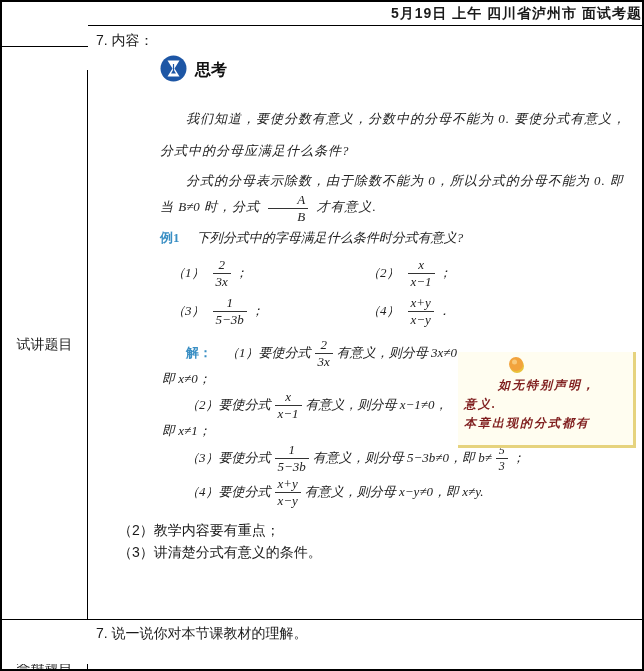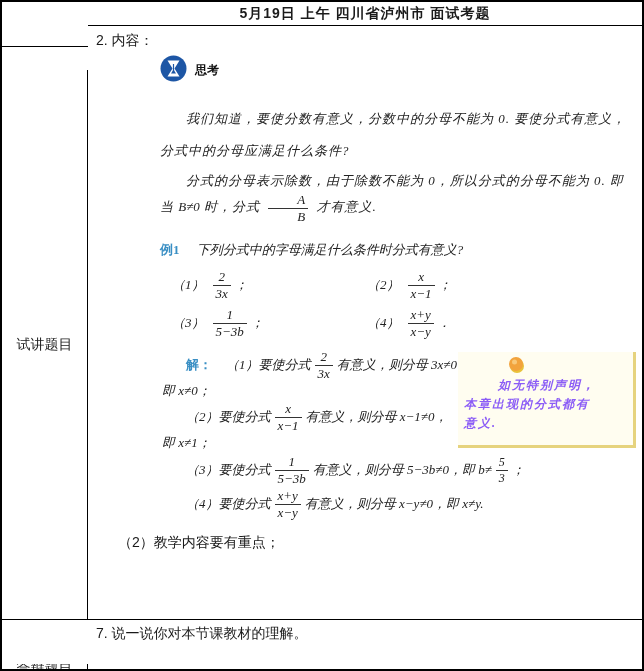--- a/index.html
+++ b/index.html
@@ -3,51 +3,51 @@
 <meta charset="utf-8">
 <style>
   html,body{margin:0;padding:0;background:#fff;}
   body{width:644px;height:671px;font-family:"Liberation Sans",sans-serif;color:#1a1a1a;}
   #doc{box-sizing:border-box;width:644px;height:671px;border:2px solid #000;display:grid;
        grid-template-columns:86px 1fr;grid-template-rows:24px 1fr 49px;background:#fff;}
   .cell{box-sizing:border-box;overflow:hidden;}
   .b-r{border-right:1px solid #000;margin-top:44px;}
   .b-b{border-bottom:1px solid #000;}
   .label-cell{display:flex;align-items:center;justify-content:center;font-size:14px;}
-  .header-title{display:flex;align-items:center;justify-content:center;font-size:14px;font-weight:bold;letter-spacing:1px;}
+  .header-title{display:flex;align-items:center;justify-content:flex-end;font-size:14px;font-weight:bold;letter-spacing:1px;}
   .content-cell{position:relative;padding:3px 6px 0 8px;font-size:14px;}
   .plain-line{line-height:22px;}
   
   .book{margin-left:64px;width:470px;font-family:"Liberation Serif",serif;font-style:italic;font-size:13px;color:#222;}
   .think-head{display:flex;align-items:center;gap:8px;margin-top:4px;height:30px;}
-  .think-head .t{font-style:normal;font-weight:bold;font-size:12px;font-family:"Liberation Sans",sans-serif;color:#111;}
+  .think-head .t{font-style:normal;font-weight:bold;font-size:16px;font-family:"Liberation Sans",sans-serif;color:#111;}
   .para{line-height:32px;text-indent:2em;letter-spacing:1px;margin-top:18px;}
   .para2{margin-top:2px;line-height:24px;letter-spacing:1px;text-indent:2em;}
   .mi{font-family:"Liberation Serif",serif;letter-spacing:0;}
   .frac{display:inline-block;vertical-align:middle;text-align:center;margin:0 4px;line-height:1.05;
         font-style:italic;font-family:"Liberation Serif",serif;letter-spacing:0;}
   .frac .num{display:block;padding:0 3px 1px;border-bottom:1px solid #333;}
   .frac .den{display:block;padding:1px 3px 0;}
-  .example{margin-top:16px;}
+  .example{margin-top:4px;}
   .ex-head{line-height:22px;}
   .tag{color:#3a8fc4;font-weight:bold;font-style:normal;margin-right:14px;}
   .ex-grid{display:grid;grid-template-columns:195px 1fr;row-gap:6px;margin-top:8px;padding-left:12px;}
   .ex-item{display:flex;align-items:center;height:32px;}
   .ex-item .lbl{margin-right:4px;}
   .solution{margin-top:10px;}
   .sol-step{display:flex;align-items:center;padding-left:26px;height:32px;}
   .sol-cont{line-height:20px;padding-left:2px;font-style:italic;}
   .sol-step.tall{height:34px;}
   .frac.small{font-size:12px;}
   
   .note{position:absolute;right:6px;top:326px;width:178px;height:96px;background:#fffdf0;
         border-right:3px solid #e6d37e;border-bottom:3px solid #e6d37e;padding:4px 6px;box-sizing:border-box;}
   .note-icon-wrap{margin-left:44px;height:20px;}
   .note-text{font-family:"Liberation Serif",serif;font-style:italic;font-weight:bold;font-size:12px;
-             color:#8b5cf6;line-height:19px;letter-spacing:2px;}
+             color:#7f1d1d;line-height:19px;letter-spacing:2px;}
   .note-text .indent{text-indent:34px;}
   .reqs{margin-top:10px;}
   .req-head{line-height:22px;}
   .req-item{line-height:22px;padding-left:22px;}
   .defense-lines{padding:3px 6px 0 8px;font-size:14px;}
   .defense-lines div{line-height:21px;}
 </style>
 </head>
 <body>
 
@@ -58,21 +58,21 @@
   </div>
   <div class="cell b-b header-title">
     <span>5月19日 上午 四川省泸州市 面试考题</span>
   </div>
 
   <div class="cell b-r b-b label-cell">
     <span>试讲题目</span>
   </div>
   <div class="cell b-b content-cell">
 
-    <div class="plain-line">2. 内容：</div>
+    <div class="plain-line">7. 内容：</div>
 
     <div class="book">
 
       <div class="think-head">
         <span>
           <svg width="27" height="27" viewBox="0 0 27 27">
             <circle cx="13.5" cy="13.5" r="13" fill="#1d56a5"></circle>
             <path d="M7.5 5.5 L19.5 5.5 L14.5 13.5 L19.5 21.5 L7.5 21.5 L12.5 13.5 Z" fill="#ffffff"></path>
             <path d="M11 18.5 L16 18.5 L13.5 14.5 Z" fill="#1d56a5"></path>
             <rect x="12.9" y="9" width="1.2" height="9" fill="#1d56a5"></rect>
@@ -185,27 +185,28 @@
     <div class="note">
       <div class="note-icon-wrap">
         <svg width="18" height="18" viewBox="0 0 18 18">
           <circle cx="9" cy="10" r="7" fill="#e8c23a"></circle>
           <circle cx="8" cy="8" r="7" fill="#f2a33c"></circle>
           <circle cx="6.5" cy="6" r="2.5" fill="#f8c878"></circle>
         </svg>
       </div>
       <div class="note-text">
         <div class="indent">如无特别声明，</div>
+        <div>意义.</div>
         <div>本章出现的分式都有</div>
-        <div>意义.</div>
       </div>
     </div>
 
     <div class="reqs">
       <div class="req-item">（2）教学内容要有重点；</div>
+      <div class="req-item">（3）讲清楚分式有意义的条件。</div>
     </div>
   </div>
 
   <div class="cell b-r label-cell">
     <span>答辩题目</span>
   </div>
   <div class="cell defense-lines">
     <div>7. 说一说你对本节课教材的理解。</div>
   </div>
 

